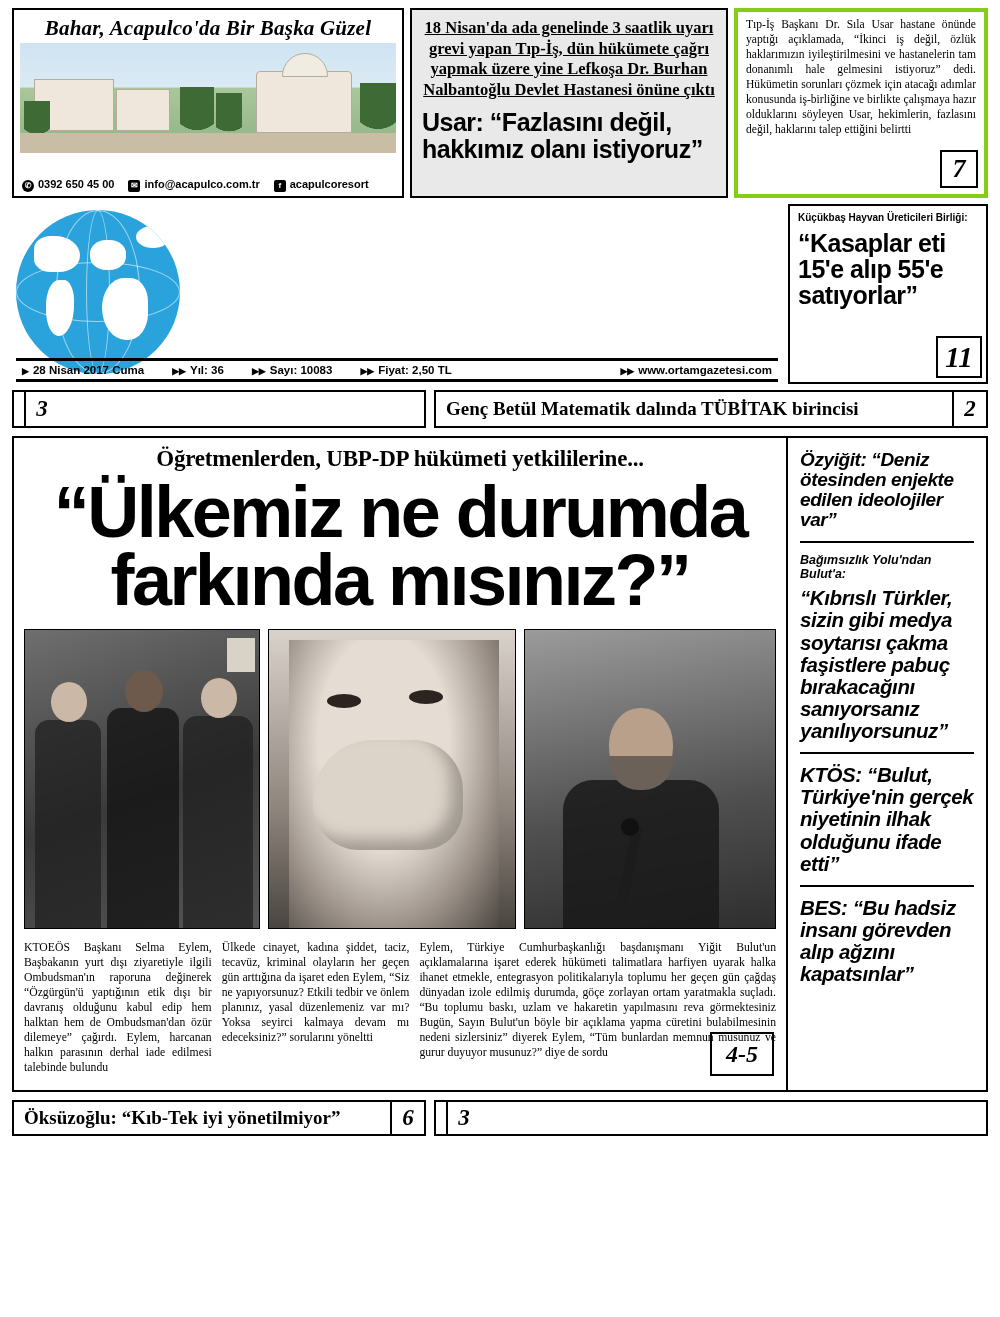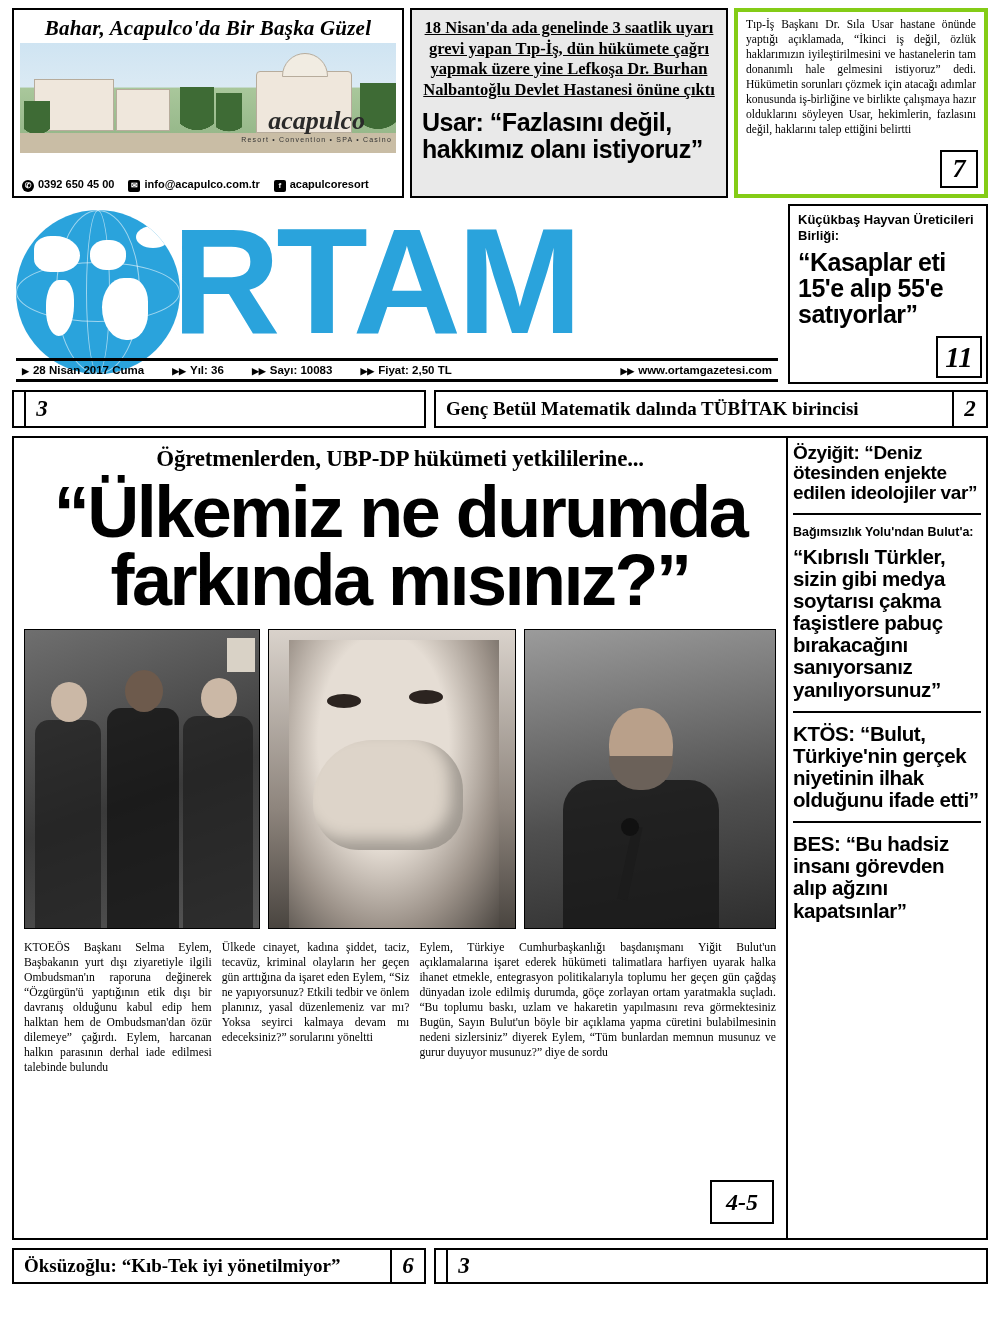--- a/index.html
+++ b/index.html
@@ -129,21 +129,21 @@
     border-top: 3px solid #000; border-bottom: 3px solid #000;
     display: flex; align-items: center; gap: 28px; height: 24px;
     font-size: 11.5px; font-weight: bold; padding: 0 6px;
   }
   .info-bar .arrow { color: #000; margin-right: 4px; font-size: 9px; }
   .info-bar .web { margin-left: auto; }
 
   .side-quote {
     width: 200px; border: 2px solid #000; padding: 6px 8px; position: relative;
   }
-  .side-quote .kicker { font-size: 13px; font-weight: bold; line-height: 1.2; }
+  .side-quote .kicker { font-size: 10px; font-weight: bold; line-height: 1.2; }
   .side-quote .q {
     margin-top: 6px; font-size: 25px; font-weight: bold; line-height: 1.04;
     letter-spacing: -0.5px;
   }
   .side-quote .pagenum {
     position: absolute; right: 4px; bottom: 4px; width: 46px; height: 42px; font-size: 29px;
   }
 
   
   .teaser-row { display: flex; gap: 8px; margin-top: 6px; height: 38px; }
@@ -154,21 +154,21 @@
   .teaser .txt {
     font-family: "Liberation Serif", serif; font-weight: bold; font-size: 19px;
   }
   .teaser .pn {
     width: 34px; height: 100%; border-left: 2px solid #000;
     display: flex; align-items: center; justify-content: center;
     font-family: "Liberation Serif", serif; font-style: italic; font-weight: bold; font-size: 23px;
   }
 
   
-  .main-wrap { display: flex; gap: 0; margin-top: 8px; border: 2px solid #000; height: 804px; }
+  .main-wrap { display: flex; gap: 0; margin-top: 8px; border: 2px solid #000; height: 656px; }
   .main-left { flex: 1; padding: 8px 10px 6px; position: relative; }
   .over { text-align: center; font-family: "Liberation Serif", serif;
     font-weight: bold; font-size: 23px; letter-spacing: -0.2px; }
   .mega {
     font-family: "Liberation Sans", sans-serif; font-weight: bold;
     font-size: 72px; line-height: .95; letter-spacing: -2.5px;
     text-align: center; margin-top: 6px;
   }
   .mega .l2 { display: block; }
 
@@ -192,22 +192,22 @@
     line-height: 1.28; text-align: justify;
   }
   .pn45 {
     position: absolute; right: 12px; bottom: 14px; width: 64px; height: 44px;
     border: 2px solid #000; font-family: "Liberation Serif", serif;
     font-style: italic; font-weight: bold; font-size: 24px;
     display: flex; align-items: center; justify-content: center;
   }
 
   .main-right {
-    width: 200px; border-left: 2px solid #000; padding: 5px;
-    display: flex; flex-direction: column; gap: 10px;
+    width: 200px; border-left: 2px solid #000; padding: 12px;
+    display: flex; flex-direction: column; gap: 10px; font-style: italic;
   }
   .rq-top {
     font-size: 19px; font-weight: bold; line-height: 1.06; letter-spacing: -.4px;
   }
   .rq-kicker { font-size: 12.5px; font-weight: bold; line-height: 1.15; }
   .rq-big {
     font-size: 20.5px; font-weight: bold; line-height: 1.08; letter-spacing: -.4px;
   }
   .hr2 { border-top: 2px solid #000; }
 
@@ -227,24 +227,20 @@
         <div class="bldg b1"></div>
           <div class="bldg b2"></div>
           <div class="bldg b3"></div>
         <div class="dome"></div>
         <div class="tree t1"></div>
           <div class="tree t2"></div>
           <div class="tree t3"></div>
           <div class="tree t4"></div>
         <div class="ground"></div>
       </div>
-      <div class="ad-logo">
-        <div class="brand">acapulco</div>
-        <div class="sub">Resort • Convention • SPA • Casino</div>
-      </div>
       <div class="ad-contact">
         <span><span class="ic">✆</span><span>0392 650 45 00</span></span>
         <span><span class="ic sq">✉</span><span>info@acapulco.com.tr</span></span>
         <span><span class="ic sq">f</span><span>acapulcoresort</span></span>
       </div>
     </div>
 
     <div class="news-box">
       <div class="lead">18 Nisan'da ada genelinde 3 saatlik uyarı grevi yapan Tıp-İş, dün hükümete çağrı yapmak üzere yine Lefkoşa Dr. Burhan Nalbantoğlu Devlet Hastanesi önüne çıktı</div>
       <div class="headline">
@@ -264,21 +260,20 @@
       <div class="globe">
         <div class="land l1"></div>
           <div class="land l2"></div>
           <div class="land l3"></div>
         <div class="land l4"></div>
           <div class="land l5"></div>
         <div class="mer m1"></div>
           <div class="mer m2"></div>
           <div class="mer m3"></div>
       </div>
-      <div class="wordmark">RTAM</div>
       <div class="info-bar">
         <span><span class="arrow">▶</span><span>28 Nisan 2017 Cuma</span></span>
         <span><span class="arrow">▶▶</span><span>Yıl: 36</span></span>
         <span><span class="arrow">▶▶</span><span>Sayı: 10083</span></span>
         <span><span class="arrow">▶▶</span><span>Fiyat: 2,50 TL</span></span>
         <span class="web"><span class="arrow">▶▶</span><span>www.ortamgazetesi.com</span></span>
       </div>
     </div>
 
     <div class="side-quote">

